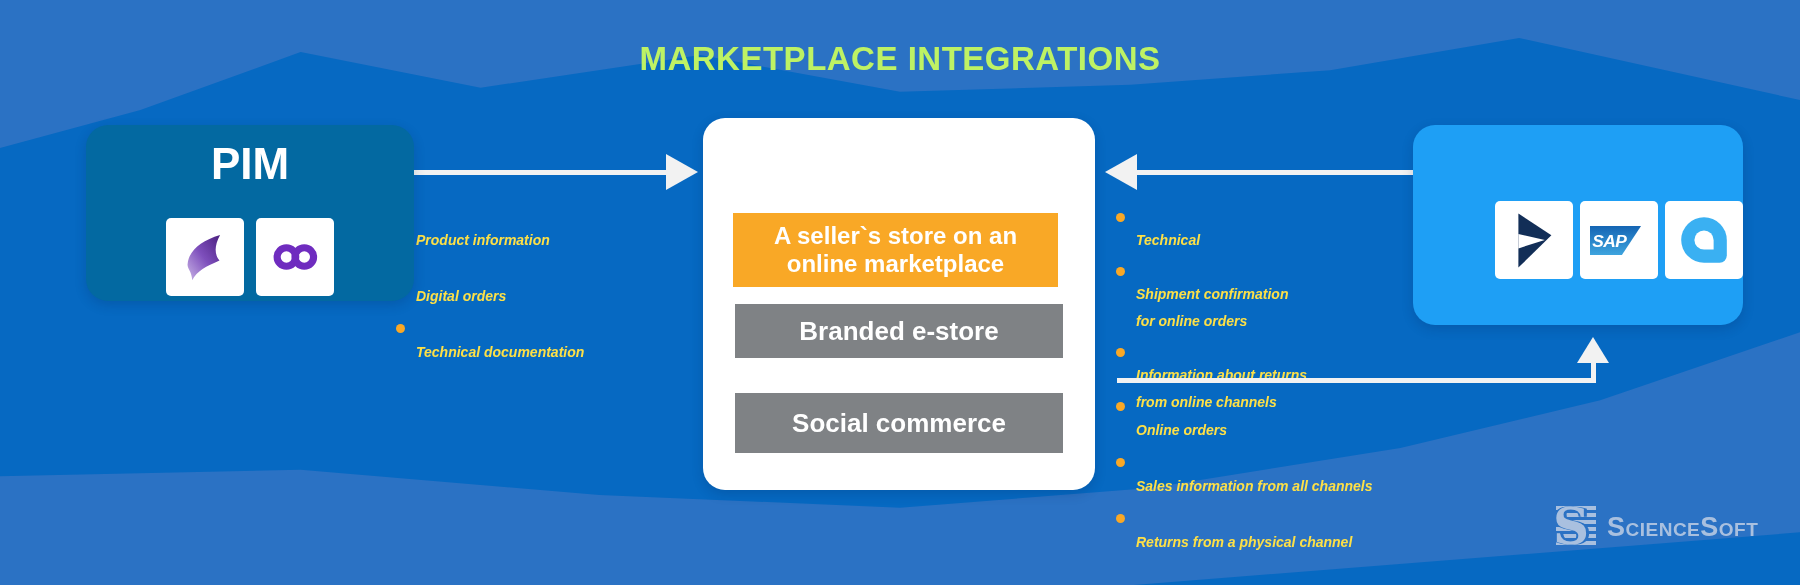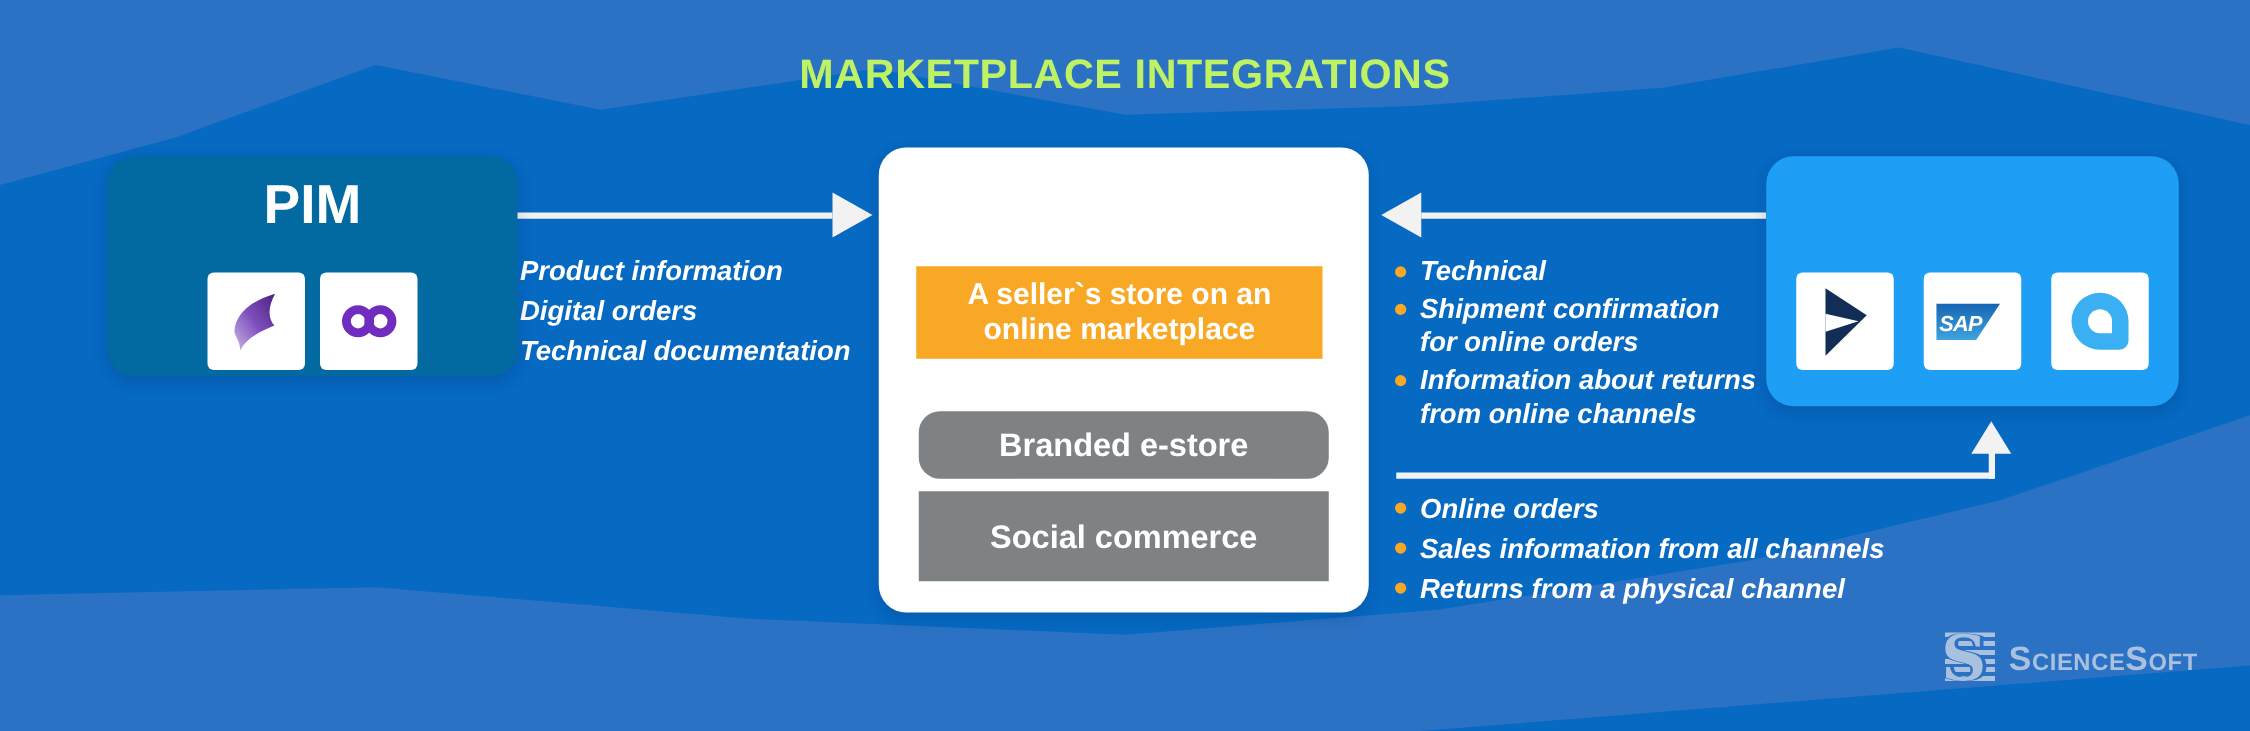--- a/index.html
+++ b/index.html
@@ -32,39 +32,39 @@
   .node-label{width:100%;text-align:center;color:#FFFFFF;font-weight:bold;font-size:44px;position:absolute;left:0;}
   .icon-row{position:absolute;left:0;width:100%;display:flex;justify-content:center;gap:12px;}
   .icon-tile{width:78px;height:78px;background:#FFFFFF;border-radius:5px;display:flex;align-items:center;justify-content:center;}
   
   .pim-box{left:58px;top:125px;width:328px;height:176px;background:#0369a1;margin-left:28px;}
   .pim-box .node-label{top:14px;}
   .pim-box .icon-row{top:93px;}
   
   .erp-box{left:1413px;top:125px;width:330px;height:200px;background:#1E9FF5;}
   .erp-box .node-label{top:16px;}
-  .erp-box .icon-row{top:93px;gap:24px;}
+  .erp-box .icon-row{top:76px;gap:7px;justify-content:flex-end;}
   
   .sales-box{left:703px;top:118px;width:392px;height:372px;background:#FFFFFF;}
   .sales-title{position:absolute;top:24px;left:0;width:100%;text-align:center;color:#161616;font-weight:bold;font-size:38px;}
   .channel{position:absolute;left:32px;width:328px;display:flex;align-items:center;justify-content:center;text-align:center;color:#FFFFFF;font-weight:bold;white-space:pre-line;}
   .channel-highlight{top:95px;left:30px;width:325px;height:74px;background:#F9A826;font-size:24px;line-height:28px;}
-  .channel-gray-1{top:211px;height:54px;background:#7F8285;font-size:26px;border-radius:17px;}
-  .channel-gray-2{top:275px;height:72px;background:#7F8285;font-size:26px;}
+  .channel-gray-1{top:186px;height:54px;background:#7F8285;font-size:26px;}
+  .channel-gray-2{top:275px;height:60px;background:#7F8285;font-size:26px;}
   
   .arrow-line{position:absolute;background:#F2F2F2;z-index:2;}
   .head{position:absolute;width:0;height:0;z-index:2;}
   .head-right{border-top:18px solid transparent;border-bottom:18px solid transparent;border-left:32px solid #F2F2F2;}
   .head-left{border-top:18px solid transparent;border-bottom:18px solid transparent;border-right:32px solid #F2F2F2;}
   .head-up{border-left:16px solid transparent;border-right:16px solid transparent;border-bottom:26px solid #F2F2F2;}
   
   .flow-list{position:absolute;margin:0;padding:0;list-style:none;z-index:2;}
   .flow-list li{display:flex;gap:11px;margin:0 0 3px 0;}
   .flow-list .dot{flex:none;width:9px;height:9px;border-radius:50%;background:#F9A826;margin-top:10px;}
-  .flow-list .txt{color:#ffffff;font-size:22px;font-style:italic;font-weight:600;line-height:28px;white-space:pre-line;}
+  .flow-list .txt{color:#fde047;font-size:14px;font-style:italic;font-weight:600;line-height:28px;white-space:pre-line;margin-top:24px;}
   .list-pim{left:396px;top:202px;}
   .list-pim .txt{line-height:29px;}
   .list-erp-top{left:1116px;top:203px;}
   .list-erp-top .txt{line-height:27px;}
   .list-erp-bottom{left:1116px;top:392px;}
   .list-erp-bottom .txt{line-height:29px;}
   
   .brand{position:absolute;left:1556px;top:506px;display:flex;align-items:center;gap:11px;z-index:3;}
   .brand-mark{position:relative;width:40px;height:42px;overflow:hidden;
     background:repeating-linear-gradient(#A9C0DF 0 4px,transparent 4px 7px);}

